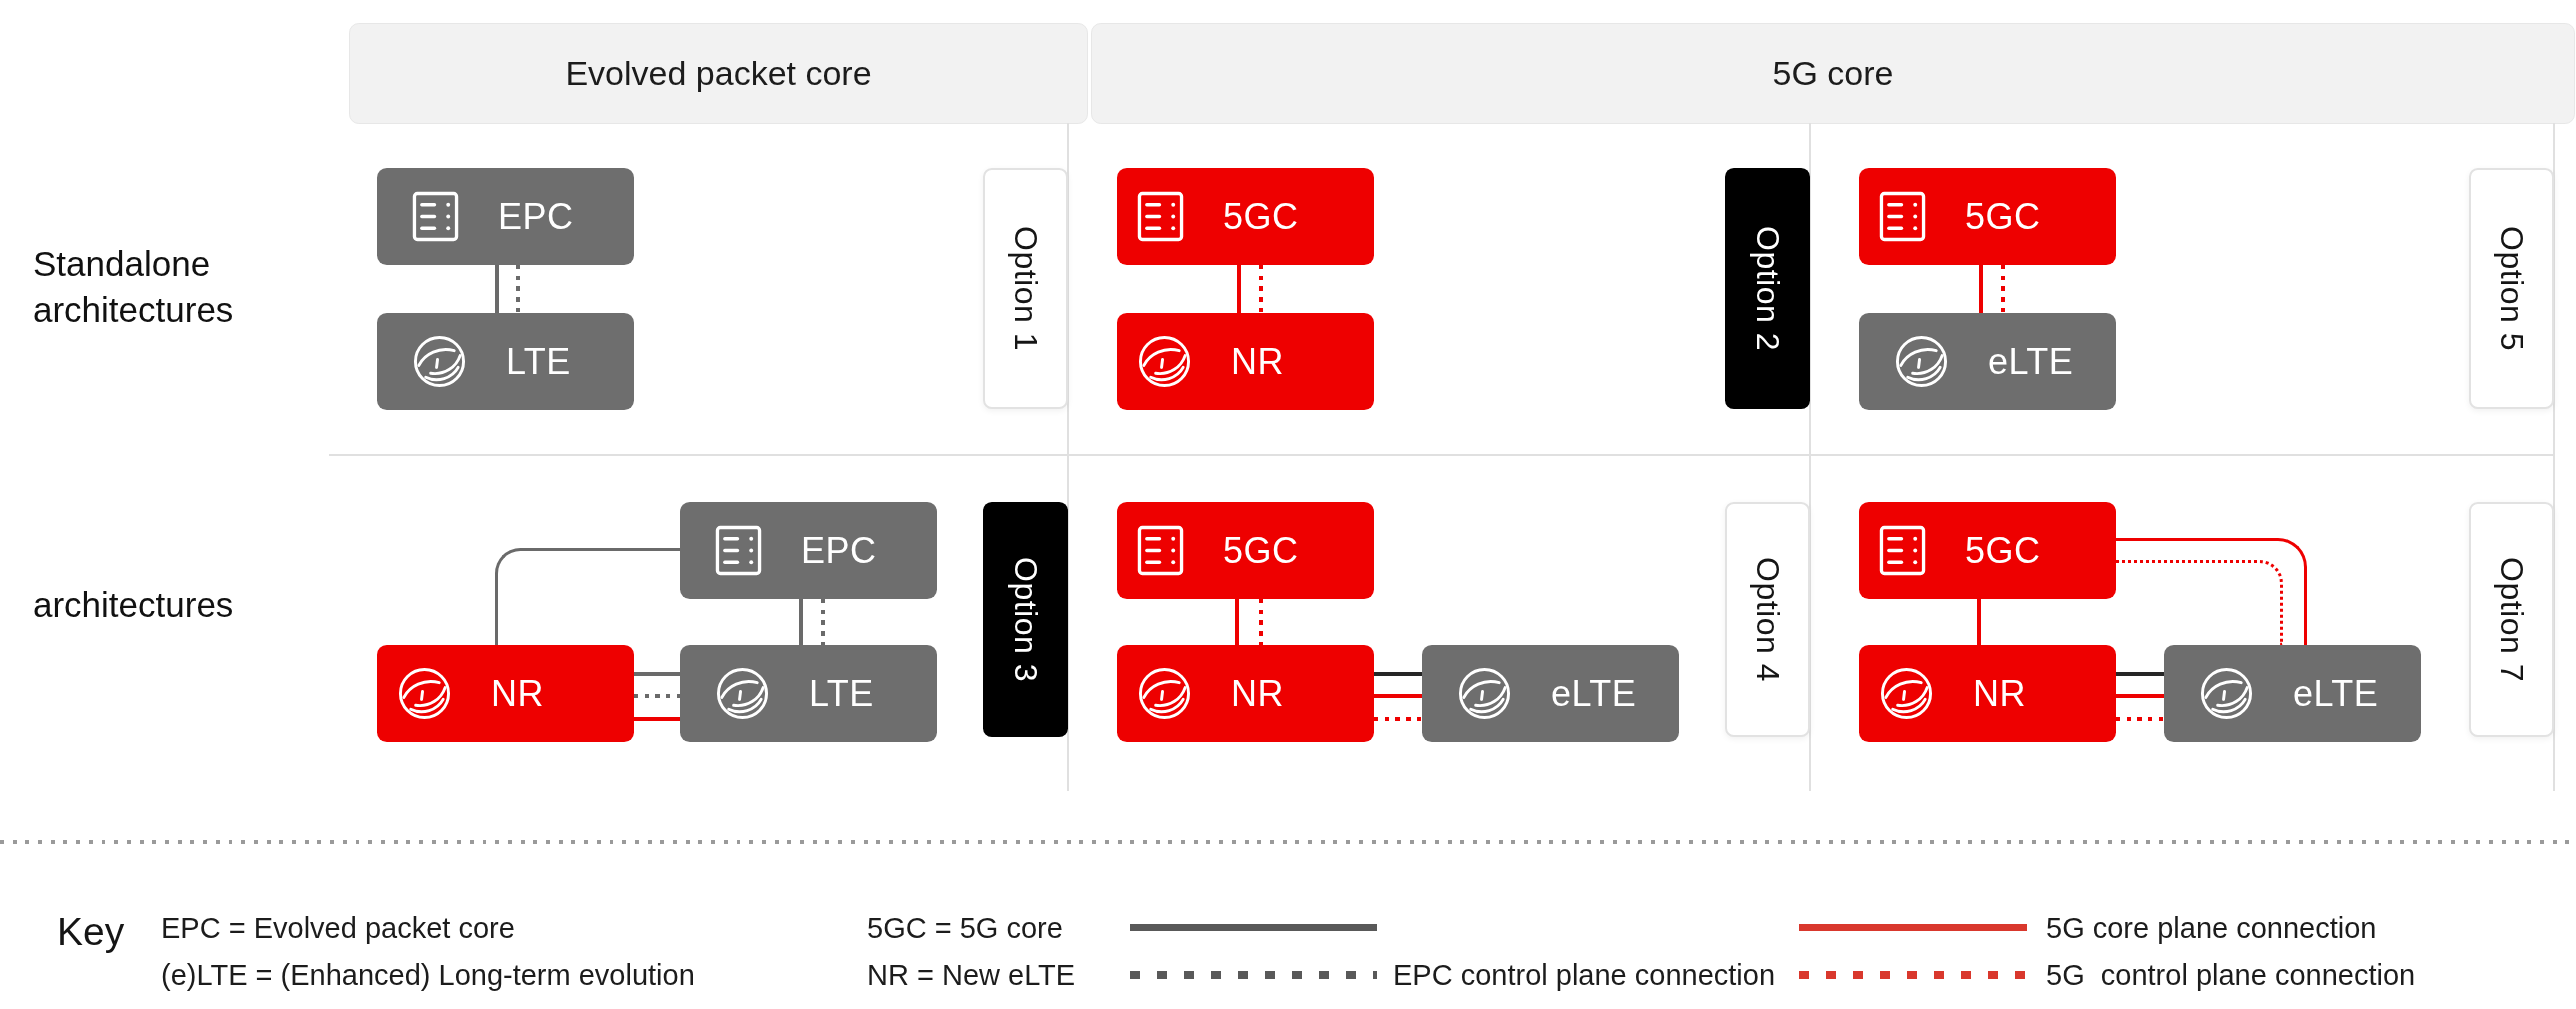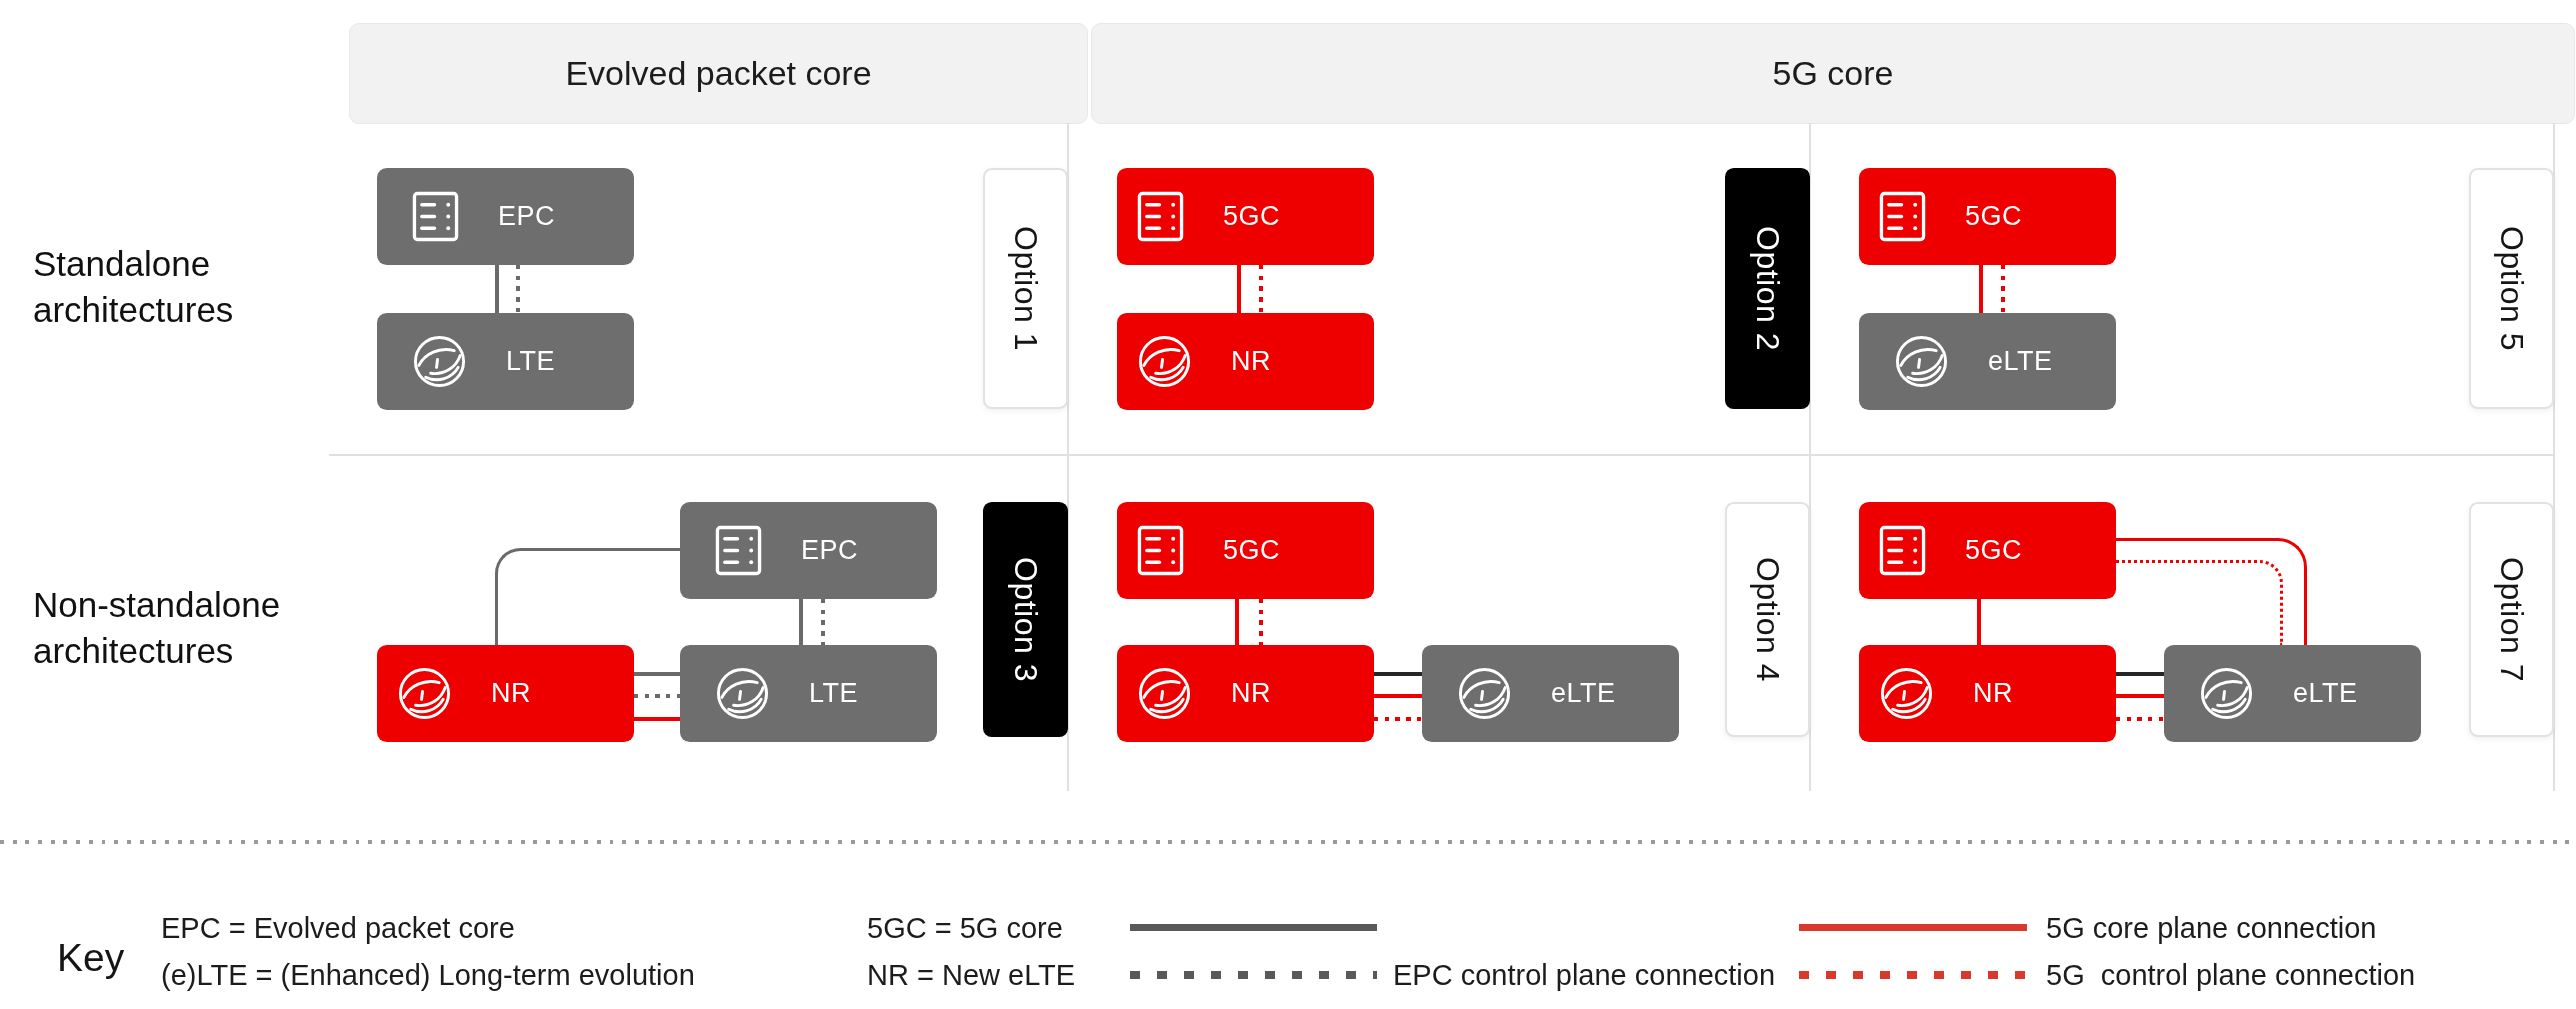--- a/index.html
+++ b/index.html
@@ -16,21 +16,21 @@
   .hline{position:absolute;height:2px;background:#e0e0e0;}
 
   
   .rowlabel{position:absolute;left:33px;font-size:35px;line-height:46px;color:#111111;}
 
   
   .box{position:absolute;width:257px;height:97px;border-radius:9.8px;display:flex;align-items:center;
        padding-left:35px;gap:39px;box-sizing:border-box;}
   .box.red{background:#ee0000;padding-left:20px;}
   .box.gray{background:#6e6e6e;}
-  .box-label{color:#ffffff;font-size:27px;letter-spacing:0.5px;}
+  .box-label{color:#ffffff;font-size:36px;letter-spacing:0.5px;}
   .box .icn{flex:0 0 auto;display:block;}
 
   
   .tab{position:absolute;width:85px;border-radius:8.8px;display:flex;align-items:center;justify-content:center;box-sizing:border-box;}
   .tab.white{background:#ffffff;border:2px solid #e2e2e2;box-shadow:0 2px 5.9px rgba(0,0,0,0.06);}
   .tab.black{background:#000000;}
   .tab span{writing-mode:vertical-rl;font-size:32px;letter-spacing:0.5px;color:#151515;}
   .tab.black span{color:#ffffff;}
 
   
@@ -79,21 +79,20 @@
   <div class="vline" style="left:1067px;top:123px;height:668px;"></div>
   <div class="vline" style="left:1809px;top:123px;height:668px;"></div>
   <div class="vline" style="left:2553px;top:123px;height:668px;"></div>
   <div class="hline" style="left:329px;top:454px;width:2225px;"></div>
 
   <div class="rowlabel" style="top:241px;">
     <div>Standalone</div>
     <div>architectures</div>
   </div>
   <div class="rowlabel" style="top:582px;">
-    <div>Non-standalone</div>
     <div>architectures</div>
   </div>
 
   <div class="box gray" style="left:377px;top:168px;">
     <svg class="icn" width="47" height="51" viewBox="0 0 48 52">
         <rect x="2.5" y="2.5" width="43" height="47" rx="3" fill="none" stroke="#fff" stroke-width="3.4"></rect>
         <line x1="10" y1="14" x2="23" y2="14" stroke="#fff" stroke-width="3.4" stroke-linecap="round"></line>
         <line x1="10" y1="26" x2="23" y2="26" stroke="#fff" stroke-width="3.4" stroke-linecap="round"></line>
         <line x1="10" y1="38" x2="23" y2="38" stroke="#fff" stroke-width="3.4" stroke-linecap="round"></line>
         <circle cx="37" cy="14" r="2" fill="#fff"></circle>
@@ -294,21 +293,21 @@
         <path d="M26 26 L25 34" fill="none" stroke="#fff" stroke-width="3" stroke-linecap="round"></path>
       </svg>
     <span class="box-label">eLTE</span>
   </div>
   <div class="tab white" style="left:2469px;top:502px;height:235px;">
     <span>Option 7</span>
   </div>
 
   <div class="dotsep"></div>
 
-  <div class="key-title" style="left:57px;top:910px;margin-top:26px;">Key</div>
+  <div class="key-title" style="left:57px;top:910px;">Key</div>
   <div class="key-text" style="left:161px;top:912px;">EPC = Evolved packet core</div>
   <div class="key-text" style="left:161px;top:959px;">(e)LTE = (Enhanced) Long-term evolution</div>
   <div class="key-text" style="left:867px;top:912px;">5GC = 5G core</div>
   <div class="key-text" style="left:867px;top:959px;">NR = New eLTE</div>
 
   <div class="legend-solid-gray" style="left:1130px;top:924px;width:247px;"></div>
   <div class="legend-dot-gray" style="left:1130px;top:971px;width:247px;"></div>
   <div class="key-text" style="left:1393px;top:959px;">EPC control plane connection</div>
 
   <div class="legend-solid-red" style="left:1799px;top:924px;width:228px;"></div>

